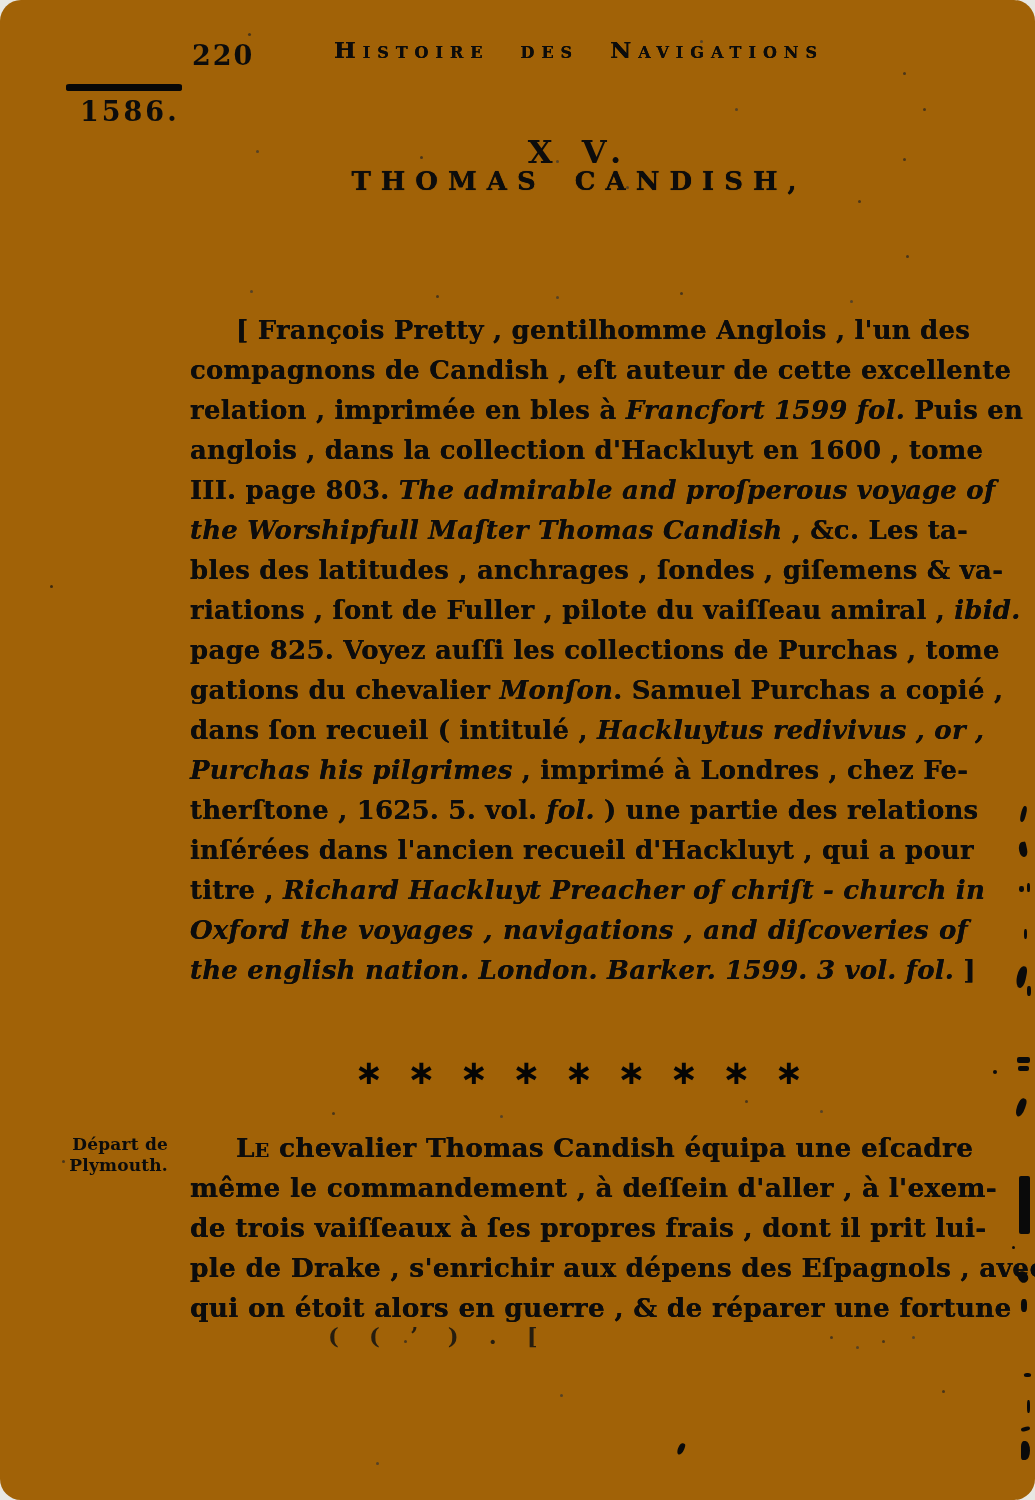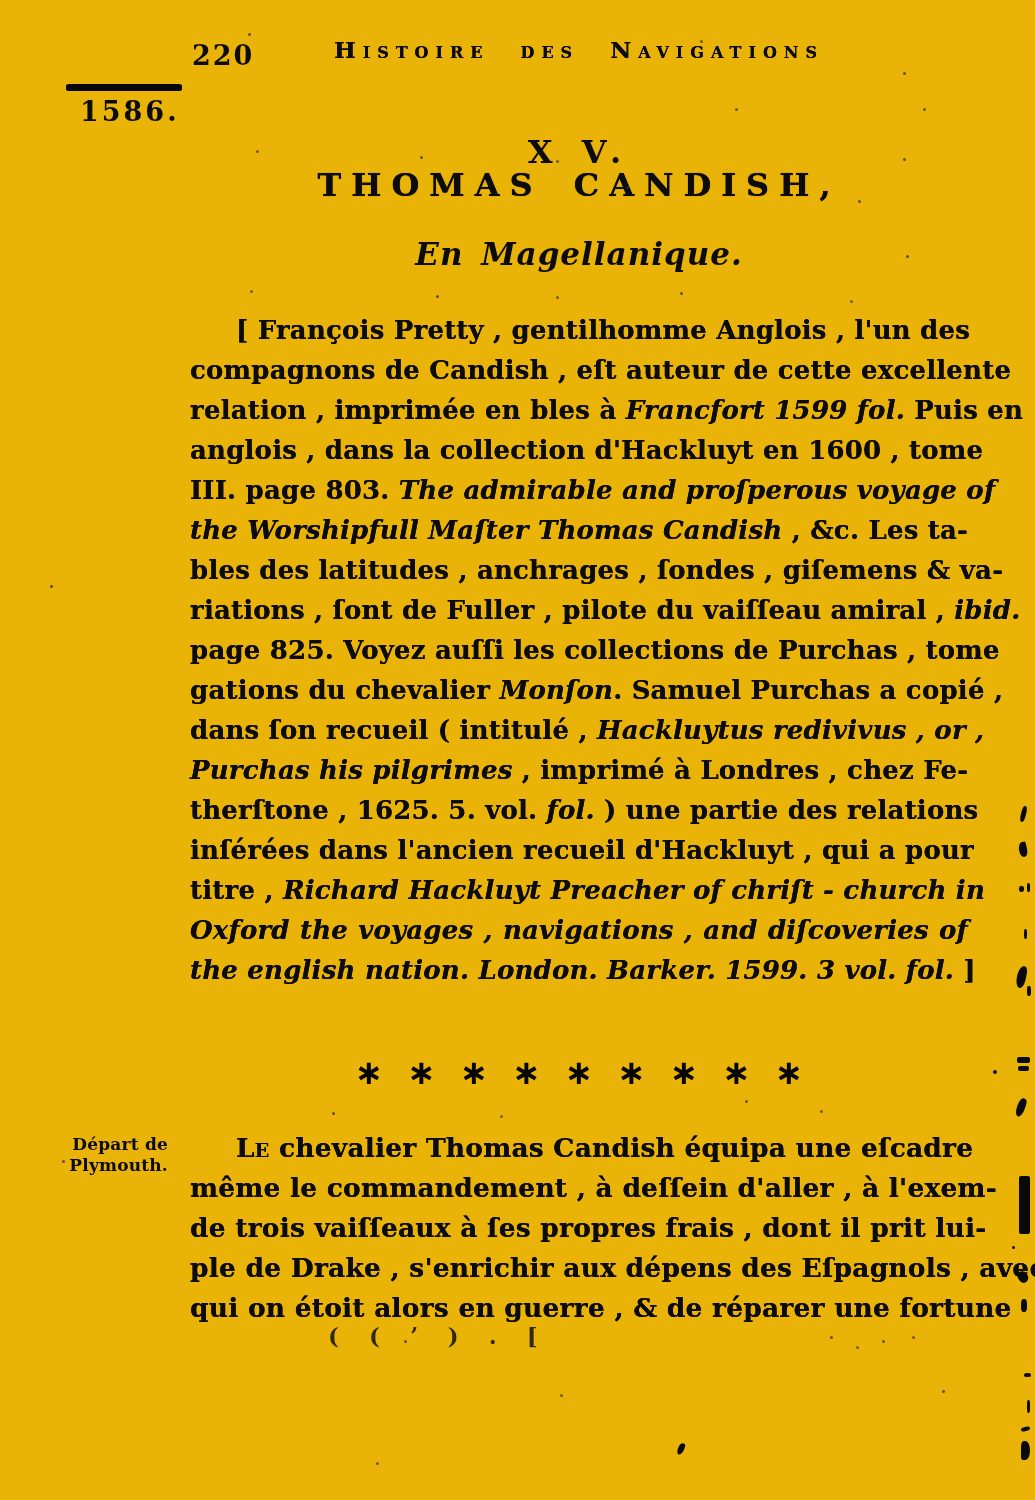--- a/index.html
+++ b/index.html
@@ -1,40 +1,40 @@
 <!DOCTYPE html>
 <html><head>
 <meta charset="utf-8">
 <style>
   html,body{margin:0;padding:0;background:#e8e8e4;}
   .page{
     position:relative;width:1035px;height:1500px;margin:0;
-    background:#eab308;overflow:hidden;
-    font-family:"DejaVu Serif", serif;color:#0c0c0c;
+    background:#a16207;overflow:hidden;
+    font-family:"DejaVu Serif", serif;color:#0c0c0c;border-radius:21px;
   }
   
   .header-row{position:absolute;left:190px;top:36px;width:778px;height:42px;}
   .page-number{position:absolute;left:2px;top:4px;font-size:27px;font-weight:700;letter-spacing:2px;}
   .running-title{
     position:absolute;left:0;top:0;width:100%;text-align:center;
     font-variant:small-caps;font-weight:700;font-size:23px;
     letter-spacing:7px;word-spacing:16px;text-shadow:0 0 .6px #000;
   }
   
   .margin-rule{position:absolute;left:66px;top:84px;width:116px;height:7px;background:#070707;border-radius:3px/2px;}
   .margin-year{position:absolute;left:80px;top:96px;font-size:27px;font-weight:700;letter-spacing:3px;}
   .margin-note{
     position:absolute;left:60px;top:1134px;width:108px;text-align:right;
     font-size:17px;font-weight:700;line-height:21px;letter-spacing:.2px;
   }
   
   .chapter-number{position:absolute;left:190px;top:92px;width:778px;text-align:center;
     font-size:32px;font-weight:700;letter-spacing:9px;margin-top:41px;}
   .chapter-title{position:absolute;left:190px;top:166px;width:778px;text-align:center;
-    font-size:32px;font-weight:700;letter-spacing:10px;word-spacing:10px;text-shadow:0 0 .7px #000;}
+    font-size:26px;font-weight:700;letter-spacing:10px;word-spacing:10px;text-shadow:0 0 .7px #000;}
   .chapter-subtitle{position:absolute;left:190px;top:236px;width:778px;text-align:center;
     font-size:31px;font-weight:700;font-style:italic;letter-spacing:1px;word-spacing:6px;}
   
   .para{position:absolute;left:190px;width:778px;font-size:26px;font-weight:700;
     letter-spacing:.2px;text-shadow:0 0 .5px #111;}
   .p1{top:310px;}
   .p2{top:1128px;font-size:26.5px;}
   .tline{line-height:40px;height:40px;text-align:justify;text-align-last:justify;white-space:nowrap;}
   .p2 .tline{line-height:40px;height:40px;}
   .tline.indent{padding-left:46px;}
@@ -69,21 +69,20 @@
   <div class="header-row">
     <span class="page-number">220</span>
     <div class="running-title">Histoire des Navigations</div>
   </div>
 
   <div class="margin-rule"></div>
   <div class="margin-year">1586.</div>
 
   <div class="chapter-number">X V.</div>
   <div class="chapter-title">THOMAS CANDISH,</div>
-  <div class="chapter-subtitle">En Magellanique.</div>
 
   <div class="para p1">
       <div class="tline indent"><span>[ François Pretty , gentilhomme Anglois , l'un des</span></div>
       <div class="tline"><span>compagnons de Candish , eſt auteur de cette excellente</span></div>
       <div class="tline"><span>relation , imprimée en bles à </span><span class="it">Francfort 1599 fol.</span><span> Puis en</span></div>
       <div class="tline"><span>anglois , dans la collection d'Hackluyt en 1600 , tome</span></div>
       <div class="tline"><span>III. page 803. </span><span class="it">The admirable and proſperous voyage of</span></div>
       <div class="tline"><span class="it">the Worshipfull Maſter Thomas Candish</span><span> , &amp;c. Les ta-</span></div>
       <div class="tline"><span>bles des latitudes , anchrages , ſondes , giſemens &amp; va-</span></div>
       <div class="tline"><span>riations , ſont de Fuller , pilote du vaiſſeau amiral , </span><span class="it">ibid.</span></div>

